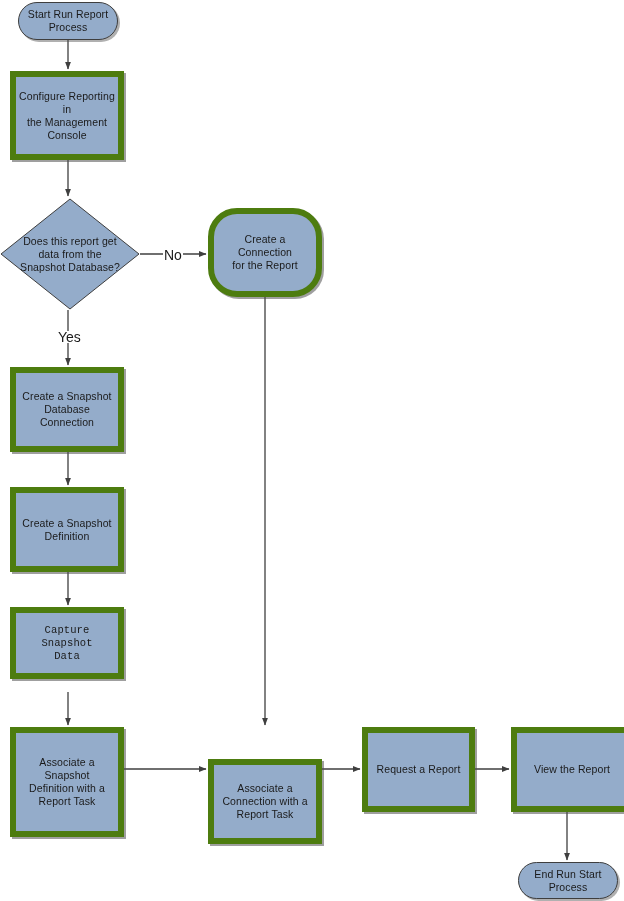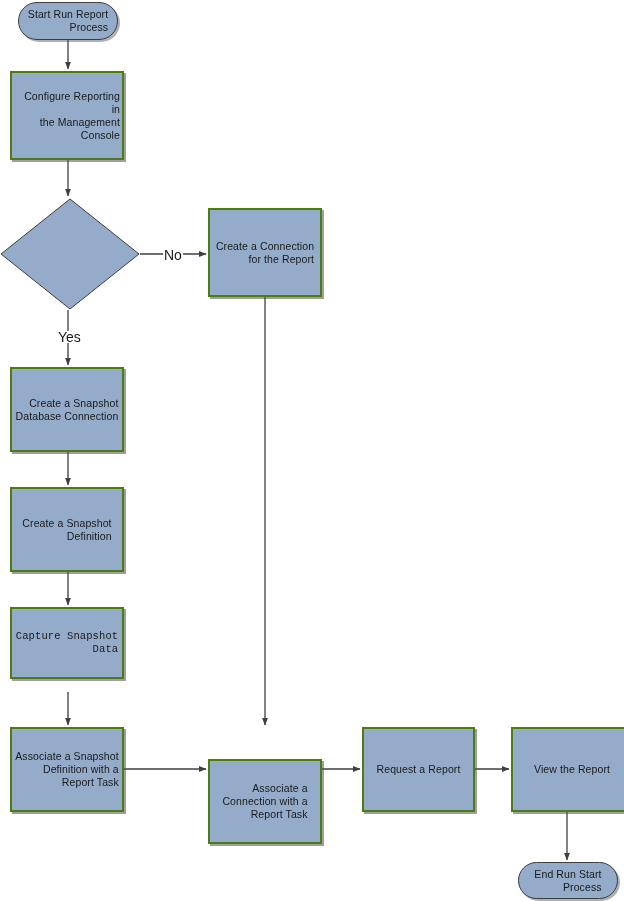--- a/index.html
+++ b/index.html
@@ -25,35 +25,35 @@
     width: 624px;
     height: 901px;
     pointer-events: none;
   }
   .node {
     position: absolute;
     box-sizing: border-box;
     display: flex;
     align-items: center;
     justify-content: center;
-    text-align: right;
+    text-align: center;
     color: #1a1a1a;
     font-size: 10.5px;
     line-height: 13px;
     letter-spacing: 0.1px;
   }
   .node .lbl {
     display: block;
     white-space: pre-line;
     padding: 0 2px;
   }
   
   .proc {
     background: #94acca;
-    border: 2px solid #4d7c0f;
+    border: 6px solid #4d7c0f;
     box-shadow: 2px 2px 0 0 rgba(80,80,80,0.55);
   }
   
   .term {
     background: #94acca;
     border: 1px solid #3e3e3e;
     border-radius: 999px;
     box-shadow: 2px 2px 0 0 rgba(80,80,80,0.45);
   }
   
@@ -116,38 +116,41 @@
       </div>
       <div class="node proc" style="left: 10px; top: 71px; width: 114px; height: 89px;">
         <span class="lbl">Configure Reporting in
 the Management
 Console</span>
       </div>
       <div class="node decision" style="left: 0px; top: 198px; width: 140px; height: 112px;">
         <svg class="diamond-shape" width="140" height="112" viewBox="0 0 140 112">
           <polygon points="70,1 139,56 70,111 1,56" fill="#94acca" stroke="#3e3e3e" stroke-width="1"></polygon>
         </svg>
+        <span class="lbl">Does this report get
+data from the
+Snapshot Database?</span>
       </div>
-      <div class="node proc" style="left: 208px; top: 208px; width: 114px; height: 89px;">
+      <div class="node proc" style="left: 208px; top: 208px; width: 114px; height: 89px; border-radius: 29px;">
         <span class="lbl">Create a Connection
 for the Report</span>
       </div>
       <div class="node proc" style="left: 10px; top: 367px; width: 114px; height: 85px;">
         <span class="lbl">Create a Snapshot
 Database Connection</span>
       </div>
       <div class="node proc" style="left: 10px; top: 487px; width: 114px; height: 85px;">
         <span class="lbl">Create a Snapshot
 Definition</span>
       </div>
       <div class="node proc" style="left: 10px; top: 607px; width: 114px; height: 72px; font-family: Liberation Mono, monospace;">
         <span class="lbl">Capture Snapshot
 Data</span>
       </div>
-      <div class="node proc" style="left: 10px; top: 727px; width: 114px; height: 85px;">
+      <div class="node proc" style="left: 10px; top: 727px; width: 114px; height: 110px;">
         <span class="lbl">Associate a Snapshot
 Definition with a
 Report Task</span>
       </div>
       <div class="node proc" style="left: 208px; top: 727px; width: 114px; height: 85px; margin-top: 32px;">
         <span class="lbl">Associate a
 Connection with a
 Report Task</span>
       </div>
       <div class="node proc" style="left: 362px; top: 727px; width: 113px; height: 85px;">

